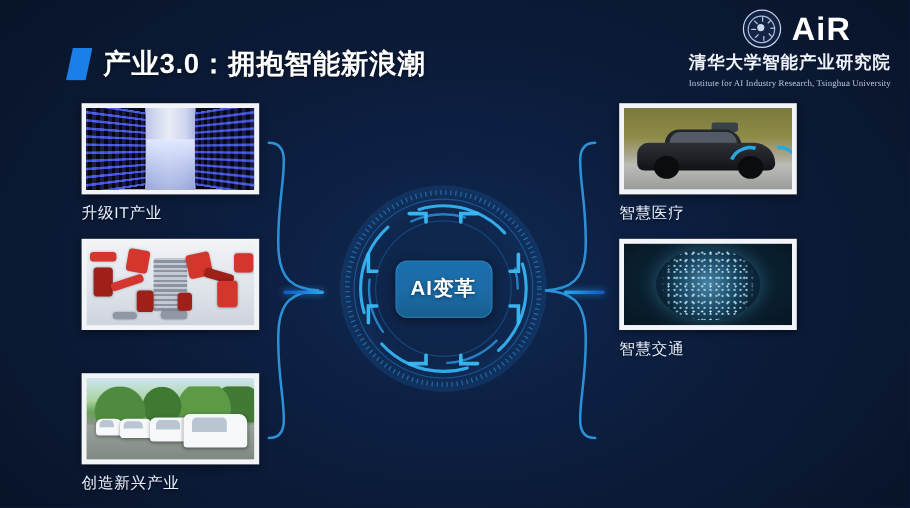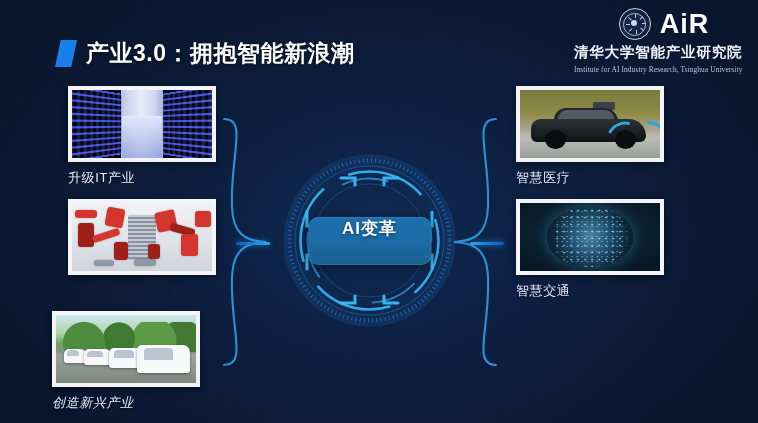--- a/index.html
+++ b/index.html
@@ -68,21 +68,21 @@
     box-shadow:0 2px 7px rgba(0,0,0,.45);
   }
   .thumb-inner{width:100%;height:100%;overflow:hidden;position:relative;}
   .caption{
     margin-top:7px;color:#e8eefc;font-size:13px;letter-spacing:.6px;
     text-shadow:0 1px 2px rgba(0,0,0,.55);
   }
 
   .c-l1{left:68px;top:86px;}
   .c-l2{left:68px;top:199px;}
-  .c-l3{left:52px;top:311px;font-style:italic;}
+  .c-l3{left:68px;top:311px;}
   .c-r1{left:516px;top:86px;}
   .c-r2{left:516px;top:199px;}
   .c-r3{left:516px;top:311px;}
 
   
   .art-datacenter{
     width:100%;height:100%;
     background:
       linear-gradient(90deg,#b9c2e8 0%,#cfd6ef 18%,#e8ecf7 48%,#cfd6ef 80%,#aab4dd 100%) no-repeat center/30% 100%,
       linear-gradient(180deg,#0a0a1e,#05050f);
@@ -226,24 +226,24 @@
   .brace-right{left:452px;top:115px;}
   .conn{position:absolute;z-index:4;height:3px;border-radius:2px;}
   .conn-left{left:236px;top:242px;width:34px;background:linear-gradient(90deg,#0e57c8,#2aa8ec);box-shadow:0 0 6px rgba(42,168,236,.7);}
   .conn-right{left:470px;top:242px;width:34px;background:linear-gradient(270deg,#0e57c8,#2aa8ec);box-shadow:0 0 6px rgba(42,168,236,.7);}
 
   
   .hub{position:absolute;left:281px;top:152px;width:177px;height:177px;z-index:5;}
   .hub svg{position:absolute;inset:0;}
   .hub-label{
     position:absolute;left:50%;top:50%;transform:translate(-50%,-50%);
-    width:123px;height:48px;border-radius:10px;
+    width:81px;height:48px;border-radius:10px;
     background:linear-gradient(180deg,#1c6fae 0%,#1b6aa6 55%,#17608f 100%);
     box-shadow:0 2px 10px rgba(0,0,0,.45), inset 0 0 0 1px rgba(120,200,255,.18);
-    display:flex;justify-content:center;
+    display:flex;align-items:center;justify-content:center;
   }
   .hub-label span{
     color:#ffffff;font-size:17px;font-weight:bold;letter-spacing:1px;
     text-shadow:0 1px 3px rgba(0,0,0,.5);
   }
 </style>
 </head>
 <body>
 
 <div id="slide">

